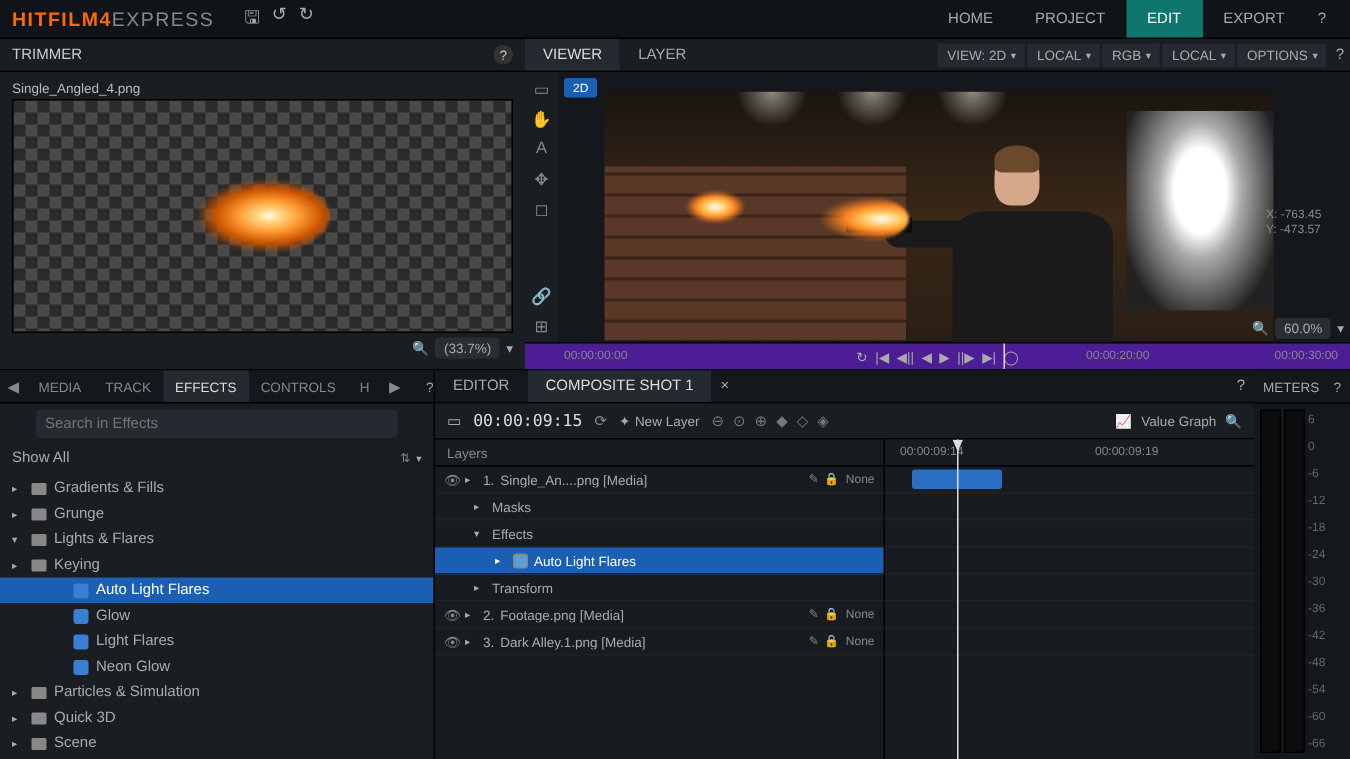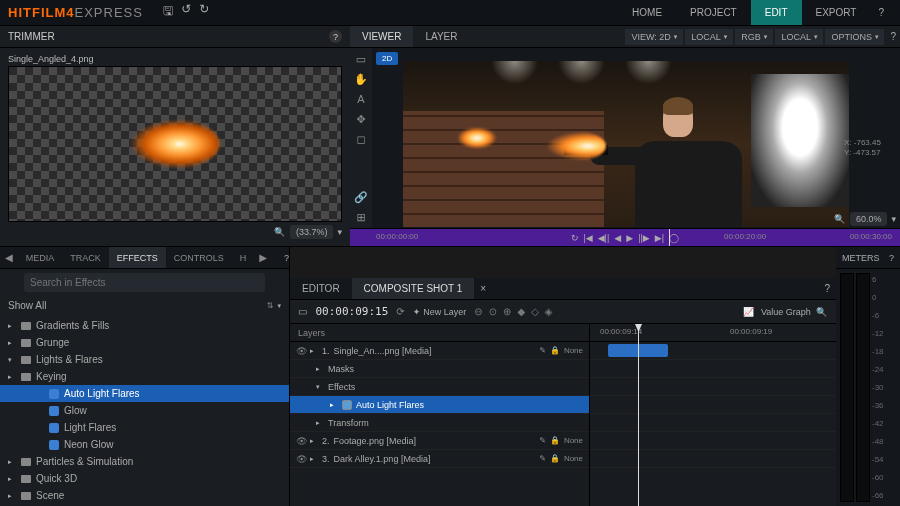--- a/index.html
+++ b/index.html
@@ -75,21 +75,21 @@
 
 .time-ruler { height: 18px; background: #4c1d95; display: flex; align-items: center; position: relative; border-top: 1px solid #000; }
 .ruler-tick { position: absolute; font-size: 8px; color: #888; top: 3px; }
 .play-ctrls { position: absolute; left: 50%; transform: translateX(-50%); display: flex; gap: 5px; color: #aaa; font-size: 9px; }
 .play-ctrls span { cursor: pointer; }
 .playhead { position: absolute; top: 0; bottom: 0; width: 1px; background: #ddd; }
 
 
 .bottom { display: flex; height: 260px; border-top: 1px solid #000; }
 .bottom-left { width: 290px; background: #1a1e22; display: flex; flex-direction: column; border-right: 1px solid #000; }
-.bottom-center { flex: 1; background: #181c20; display: flex; flex-direction: column; margin-top: 31px; }
+.bottom-center { flex: 1; background: #181c20; display: flex; flex-direction: column; }
 .bottom-right { width: 64px; background: #14181c; display: flex; flex-direction: column; }
 
 
 .bl-tabs { height: 22px; display: flex; align-items: center; background: #14181c; border-bottom: 1px solid #000; font-size: 9px; }
 .bl-nav { padding: 0 5px; cursor: pointer; color: #888; font-size: 10px; }
 .bl-tab { padding: 0 8px; height: 100%; display: flex; align-items: center; cursor: pointer; color: #888; }
 .bl-tab.active { background: #252a30; color: #ddd; }
 .bl-search { padding: 4px 24px; }
 .bl-search input { width: 100%; background: #252a30; border: none; padding: 4px 6px; color: #aaa; font-size: 10px; border-radius: 3px; }
 .bl-showall { padding: 4px 8px; display: flex; align-items: center; gap: 4px; cursor: pointer; }

